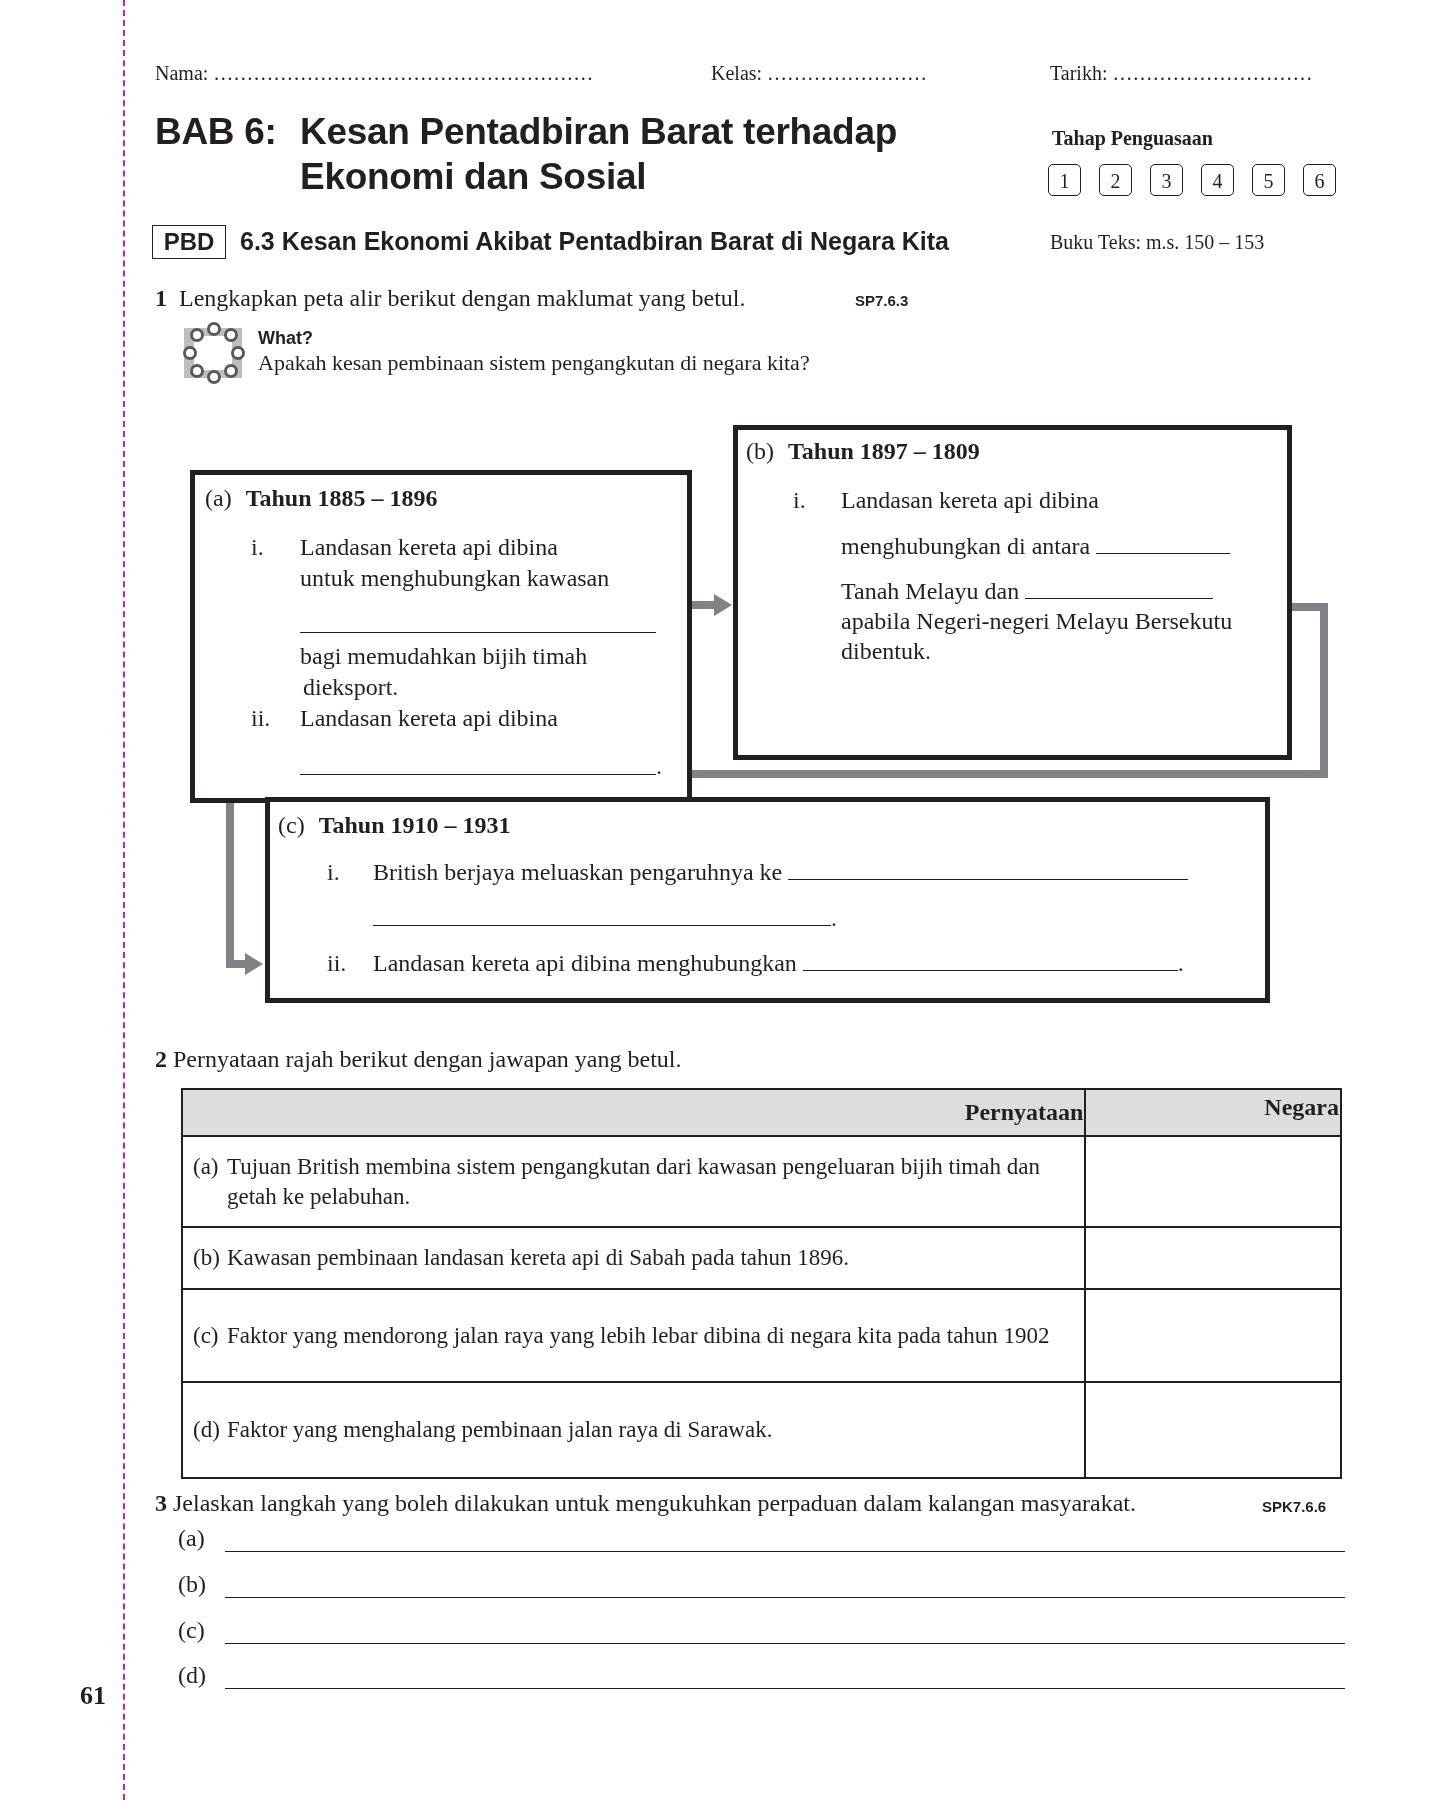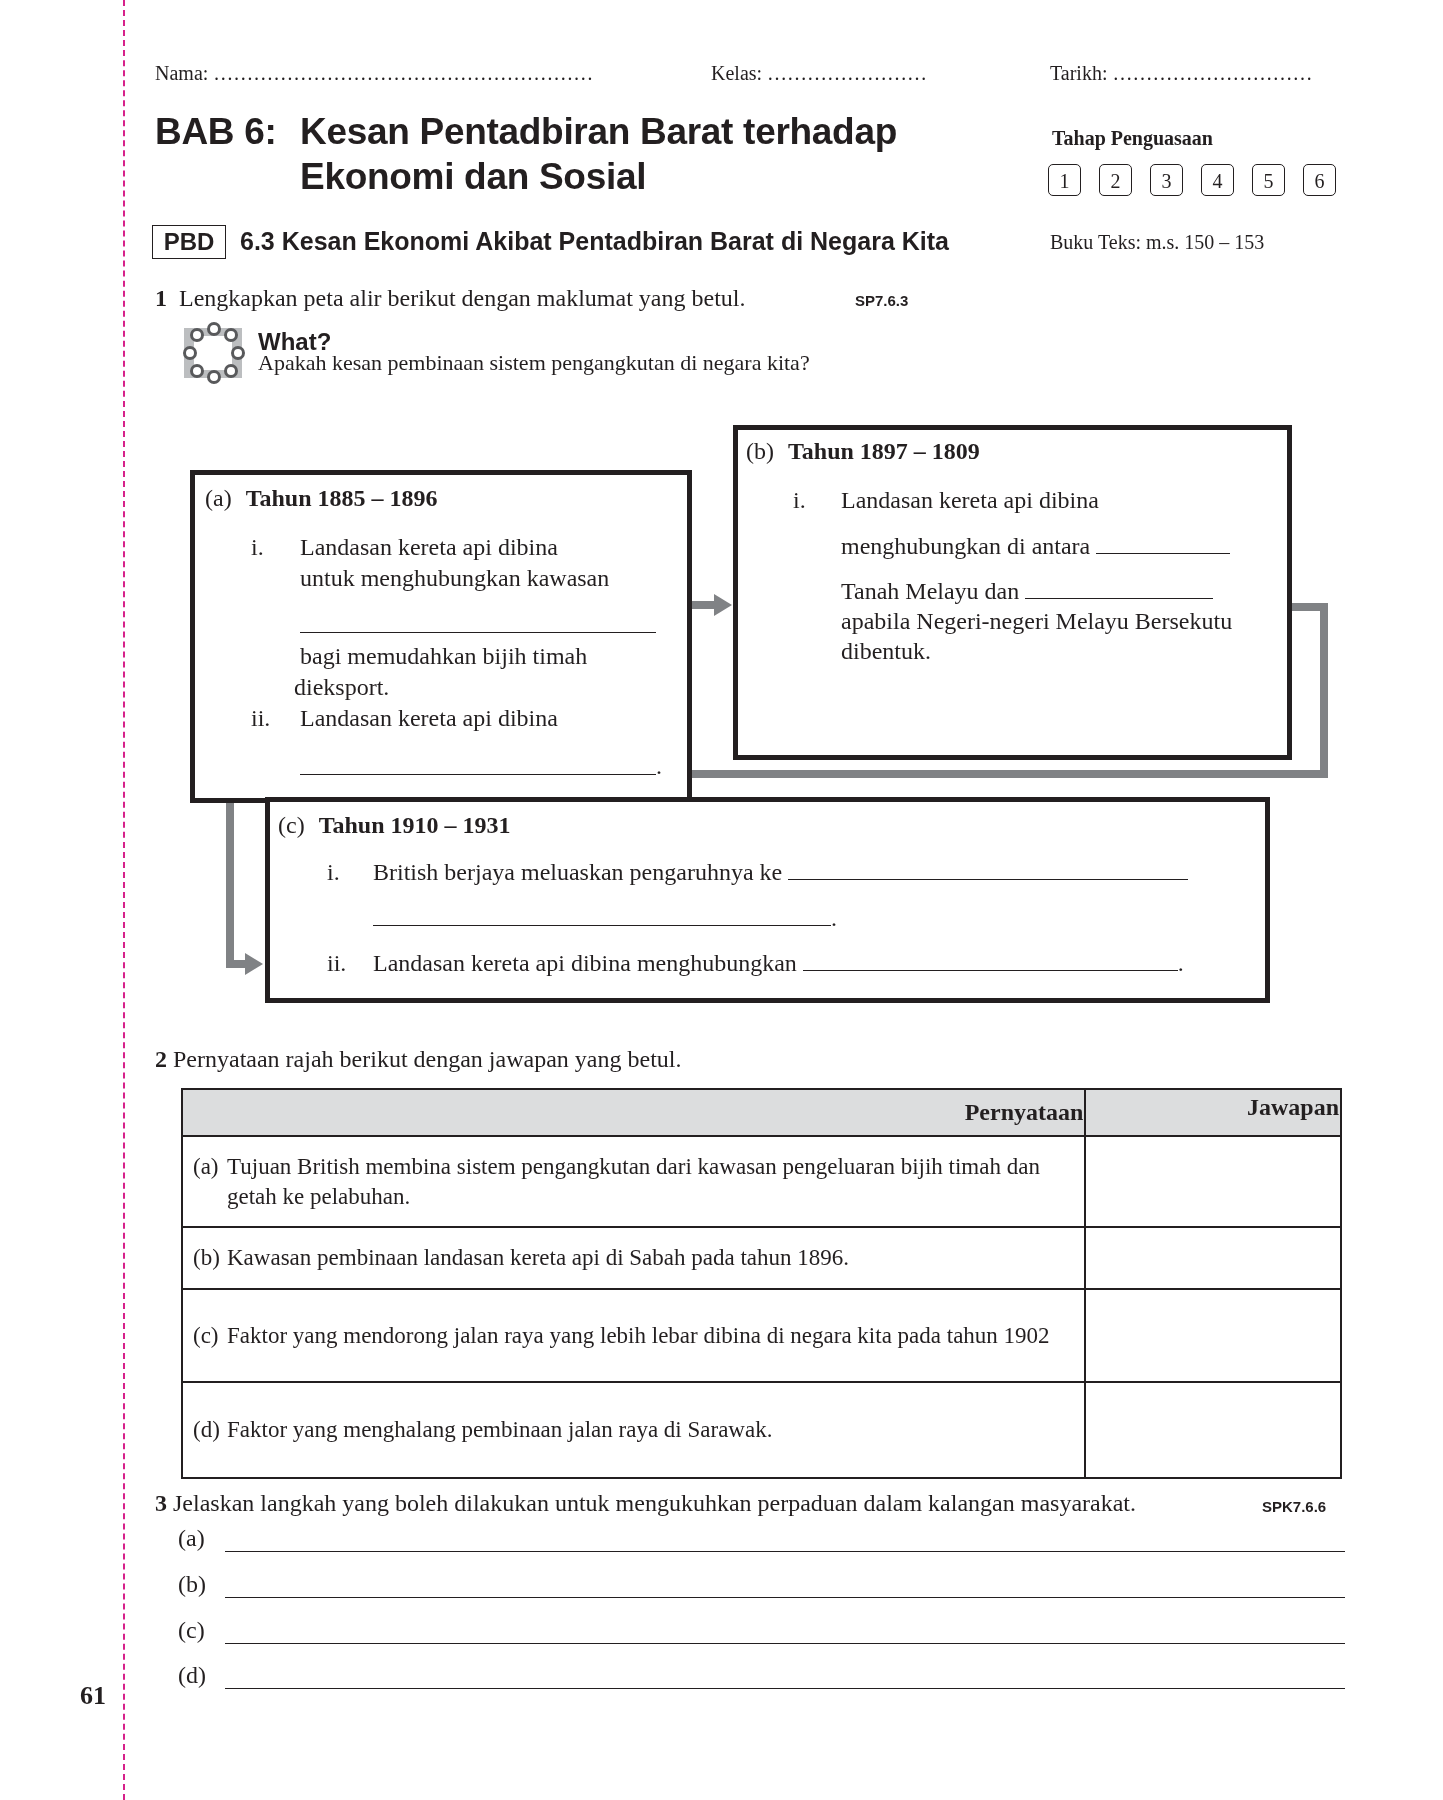--- a/index.html
+++ b/index.html
@@ -82,42 +82,42 @@
       <circle cx="15" cy="13" r="5.5"></circle>
       <circle cx="49" cy="13" r="5.5"></circle>
       <circle cx="8" cy="31" r="5.5"></circle>
       <circle cx="56" cy="31" r="5.5"></circle>
       <circle cx="15" cy="49" r="5.5"></circle>
       <circle cx="49" cy="49" r="5.5"></circle>
       <circle cx="32" cy="55" r="5.5"></circle>
     </g>
   </svg>
 </div>
-<div class="abs sans" style="left:258px; top:328px; font-weight:bold; font-size:24px;">What?</div>
+<div class="abs sans" style="left:258px; top:328px; font-weight:bold; font-size:18px;">What?</div>
 <div class="abs" style="left:258px; top:350px; font-size:22px; white-space:nowrap;">Apakah kesan pembinaan sistem pengangkutan di negara kita?</div>
 
 <div class="conn" style="left:692px; top:601px; width:25px; height:8px;"></div>
 <div class="abs" style="left:714px; top:594px; width:0; height:0; border-top:11px solid transparent; border-bottom:11px solid transparent; border-left:18px solid #808285;"></div>
 <div class="conn" style="left:1292px; top:603px; width:36px; height:8px;"></div>
 <div class="conn" style="left:1320px; top:603px; width:8px; height:175px;"></div>
 <div class="conn" style="left:226px; top:770px; width:1102px; height:8px;"></div>
 <div class="conn" style="left:226px; top:770px; width:8px; height:197px;"></div>
 <div class="conn" style="left:226px; top:960px; width:22px; height:8px;"></div>
 <div class="abs" style="left:245px; top:953px; width:0; height:0; border-top:11px solid transparent; border-bottom:11px solid transparent; border-left:18px solid #808285;"></div>
 
 <div class="box" style="left:190px; top:427px; width:502px; height:333px;margin-top:43px;">
   <div class="box-head" style="left:10px; top:10px;">
     <span>(a)</span><b>Tahun 1885 – 1896</b>
   </div>
   <div class="line" style="left:56px; top:57px;">i.</div>
   <div class="line" style="left:105px; top:57px;">Landasan kereta api dibina</div>
   <div class="line" style="left:105px; top:88px;">untuk menghubungkan kawasan</div>
   <div class="abs" style="left:105px; top:157px; width:356px; border-bottom:1.5px solid #231f20;"></div>
   <div class="line" style="left:105px; top:166px;">bagi memudahkan bijih timah</div>
-  <div class="line" style="left:99px; top:197px;">dieksport.</div>
+  <div class="line" style="left:108px; top:197px;">dieksport.</div>
   <div class="line" style="left:56px; top:228px;">ii.</div>
   <div class="line" style="left:105px; top:228px;">Landasan kereta api dibina</div>
   <div class="abs" style="left:105px; top:299px; width:356px; border-bottom:1.5px solid #231f20;"></div>
   <div class="line" style="left:461px; top:276px;">.</div>
 </div>
 
 <div class="box" style="left:733px; top:425px; width:559px; height:335px;">
   <div class="box-head" style="left:8px; top:8px;">
     <span>(b)</span><b>Tahun 1897 – 1809</b>
   </div>
@@ -160,21 +160,21 @@
 </div>
 
 <table class="q2">
   <colgroup>
       <col style="width:905px;">
       <col style="width:256px;">
     </colgroup>
   <thead>
     <tr>
       <th>Pernyataan</th>
-      <th style="vertical-align:top; padding-top:4px;">Jawapan</th>
+      <th style="vertical-align:top; padding-top:4px;">Negara</th>
     </tr>
   </thead>
   <tbody>
     <tr style="height:91px;">
       <td class="stmt">
           <div class="stmt-row">
             <span class="stmt-label">(a)</span>
             <span>Tujuan British membina sistem pengangkutan dari kawasan pengeluaran bijih timah dan getah ke pelabuhan.</span>
           </div>
         </td>

